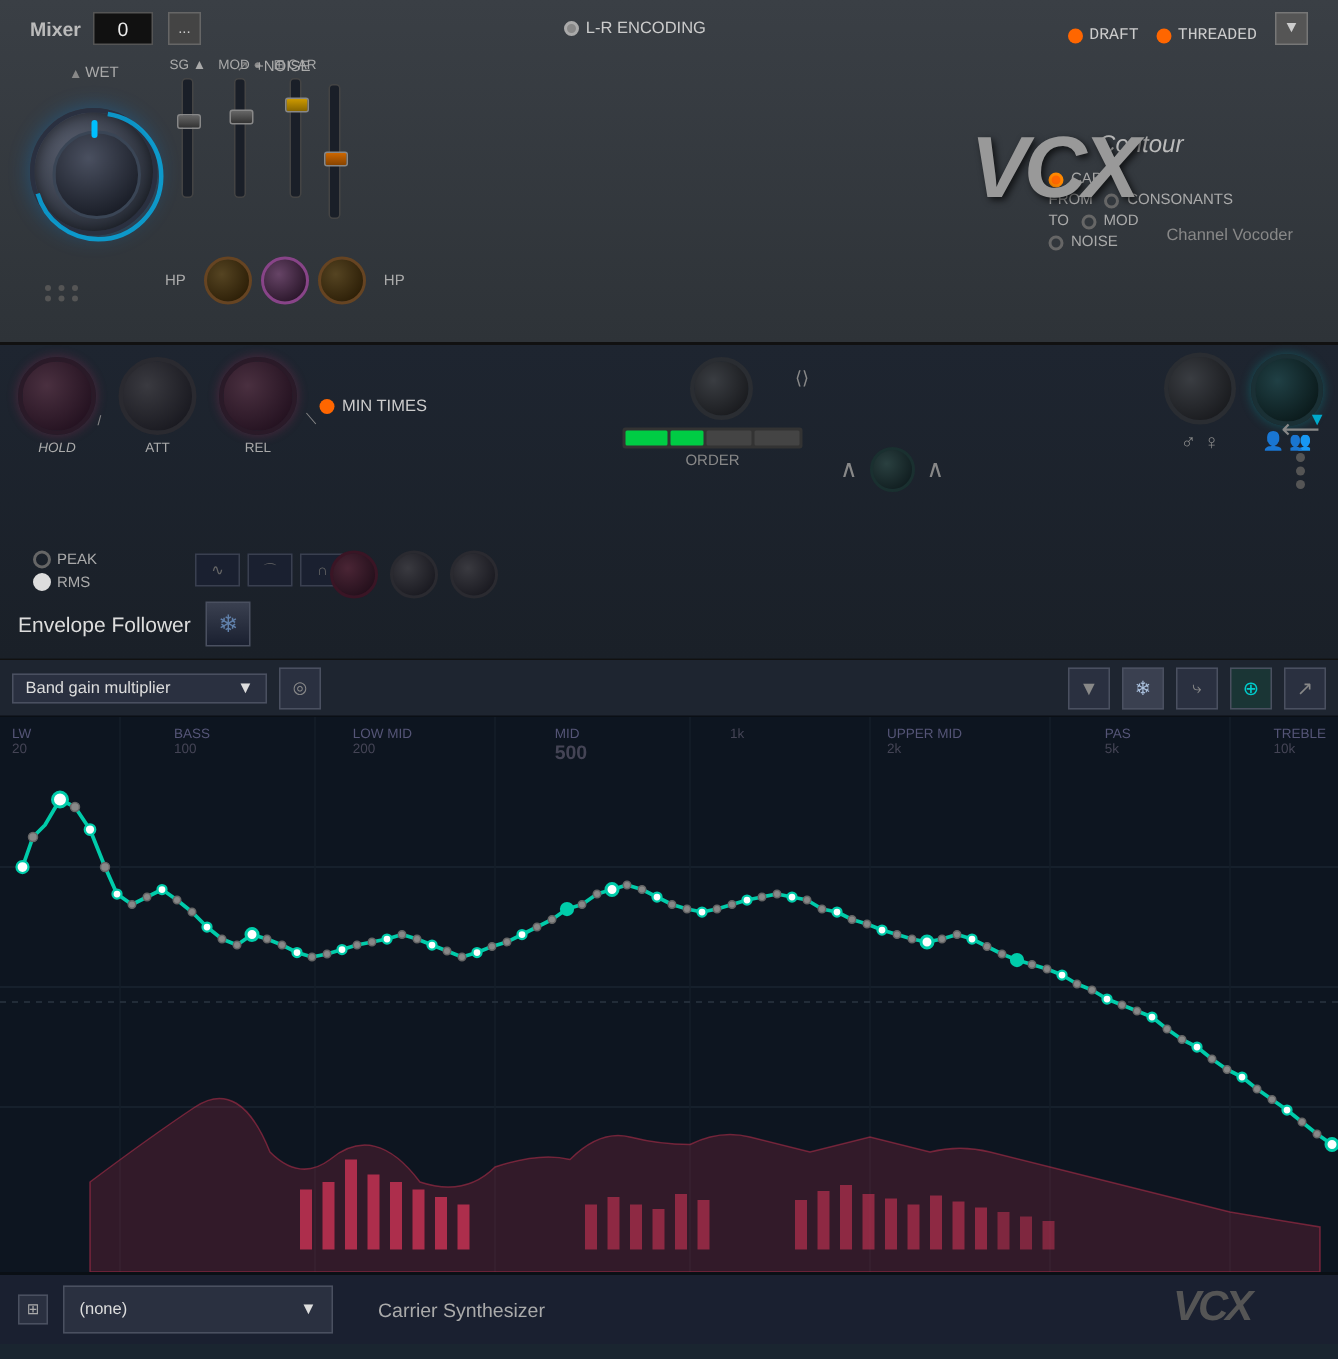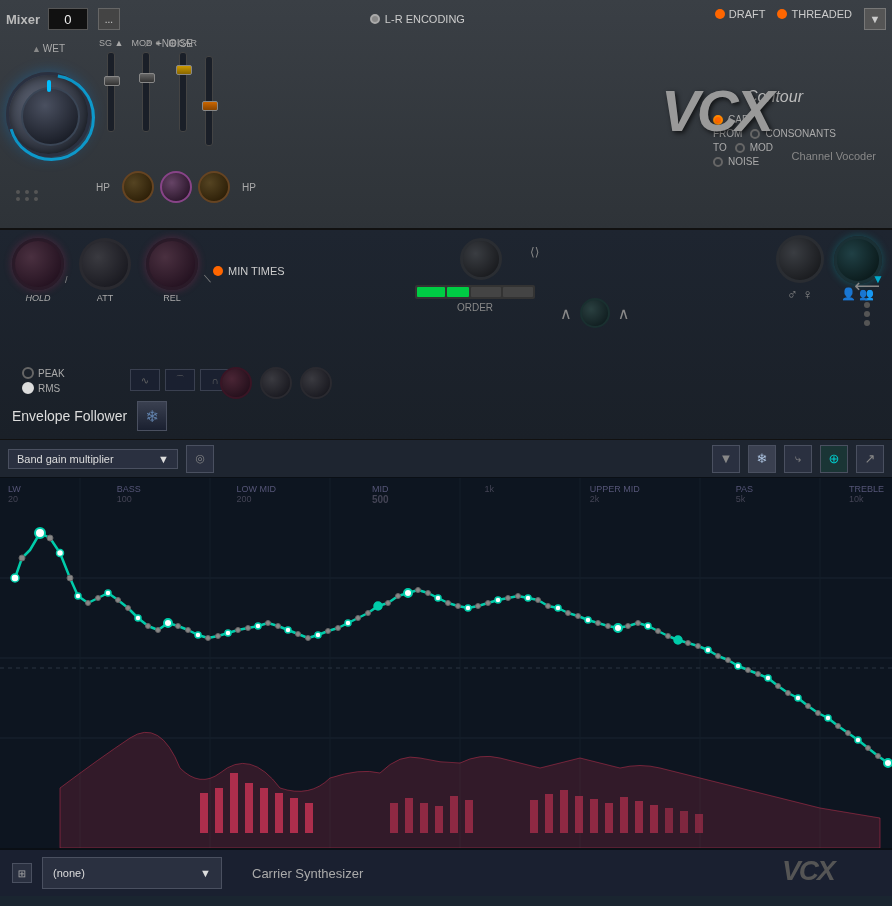--- a/index.html
+++ b/index.html
@@ -10,21 +10,21 @@
       font-family: 'Arial', sans-serif;
       overflow: hidden;
       color: #ccc;
       font-size: 11px;
     }
 
     
     .top-section {
       background: linear-gradient(180deg, #3a3f45 0%, #2e3338 100%);
       border-bottom: 2px solid #111;
-      padding: 8px 6px;
+      padding: 8px 20px;
       position: relative;
       height: 230px;
     }
 
     .top-bar {
       display: flex;
       align-items: center;
       justify-content: space-between;
       margin-bottom: 8px;
     }
@@ -74,22 +74,23 @@
       height: 10px;
       border-radius: 50%;
       border: 2px solid #888;
       display: inline-block;
     }
 
     .radio-dot.active-gray { background: #888; border-color: #aaa; }
 
     .top-right-controls {
       display: flex;
-      align-items: flex-start;
+      align-items: flex-end;
       gap: 12px;
+      font-family: Liberation Mono, monospace;
     }
 
     .status-item {
       display: flex;
       align-items: center;
       gap: 4px;
       font-size: 11px;
       color: #ccc;
     }
 
@@ -944,21 +945,21 @@
       <div>
         <div style="font-size:9px;color:#557;">BASS</div>
         <div style="font-size:9px;color:#445;">100</div>
       </div>
       <div>
         <div style="font-size:9px;color:#557;">LOW MID</div>
         <div style="font-size:9px;color:#445;">200</div>
       </div>
       <div>
         <div style="font-size:9px;color:#557;">MID</div>
-        <div style="font-size:10px;color:#445;font-weight:bold;">500</div>
+        <div style="font-size:13px;color:#445;font-weight:bold;">500</div>
       </div>
       <div>
         <div style="font-size:9px;color:#445;">1k</div>
       </div>
       <div>
         <div style="font-size:9px;color:#557;">UPPER MID</div>
         <div style="font-size:9px;color:#445;">2k</div>
       </div>
       <div>
         <div style="font-size:9px;color:#557;">PAS</div>

